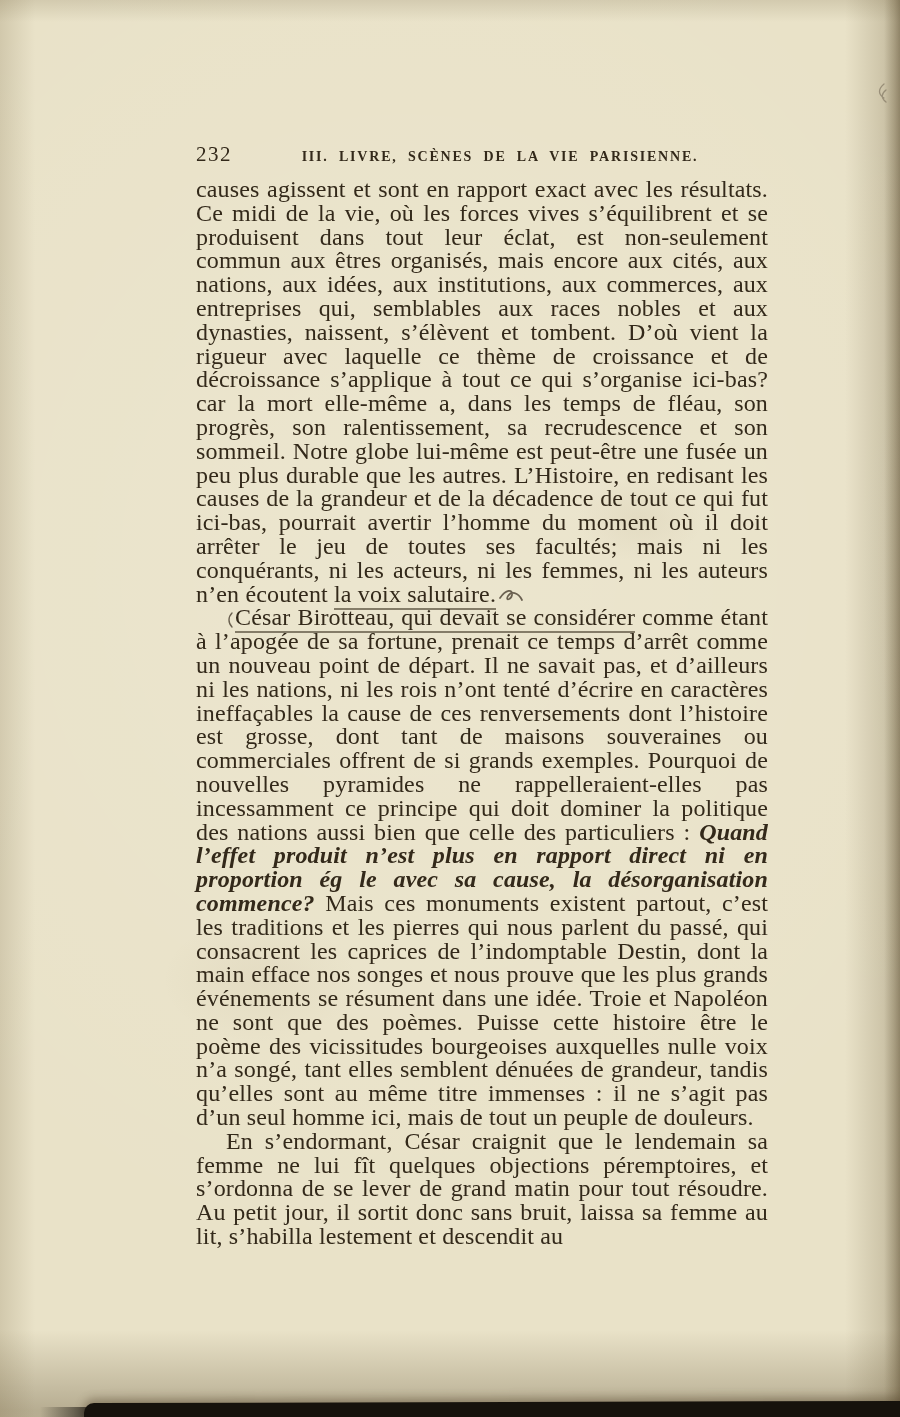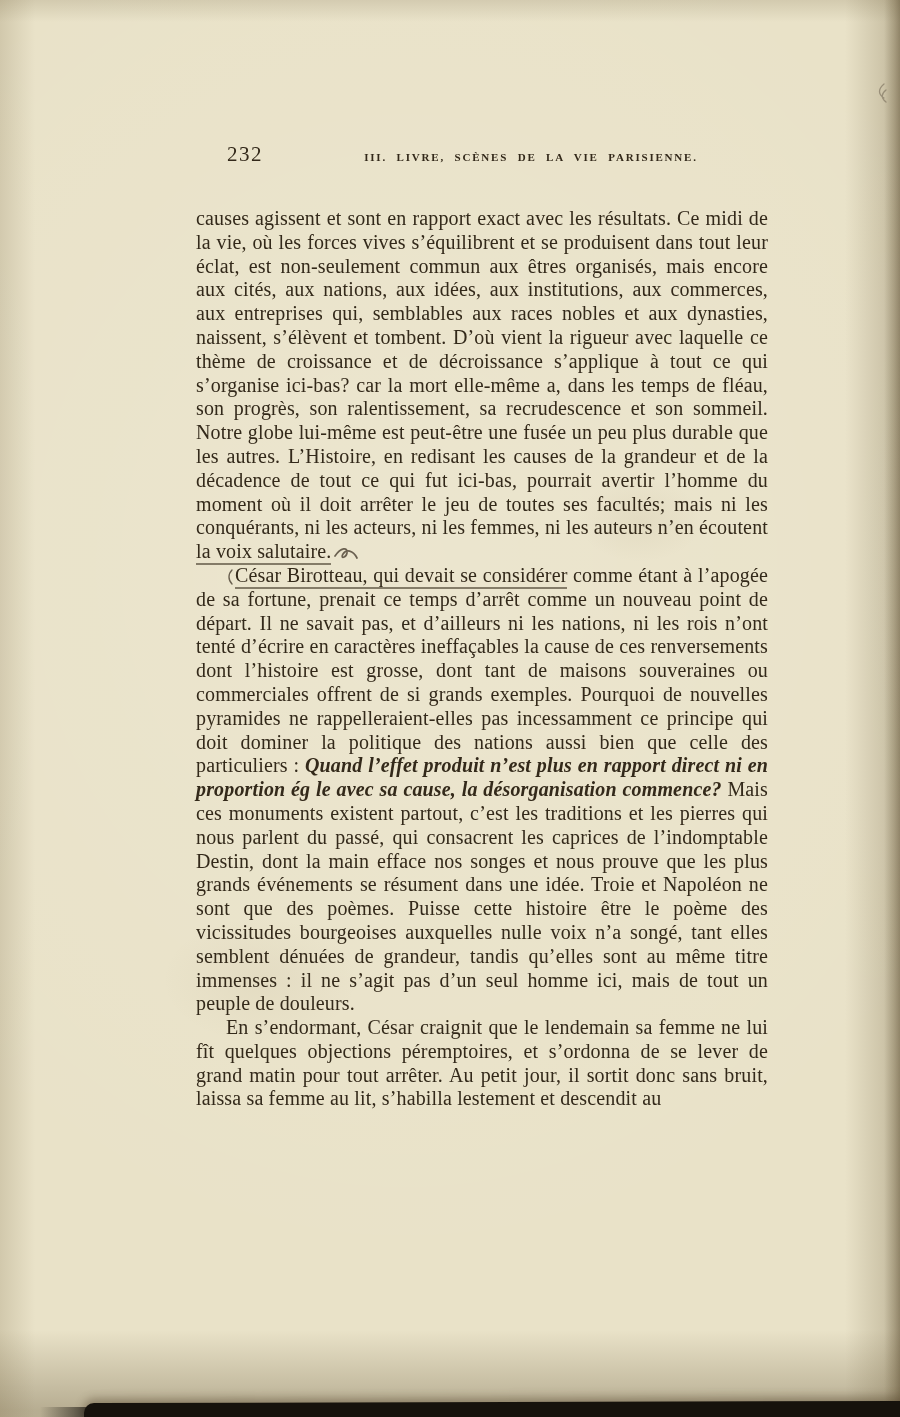--- a/index.html
+++ b/index.html
@@ -17,42 +17,40 @@
       radial-gradient(ellipse 120% 85% at 45% 40%, rgba(255,255,255,0.12), rgba(255,255,255,0) 60%),
       linear-gradient(to right, rgba(115,98,60,0.20) 0px, rgba(115,98,60,0) 35px, rgba(115,98,60,0) 845px, rgba(100,84,50,0.30) 900px),
       linear-gradient(to bottom, rgba(110,95,60,0.18) 0px, rgba(110,95,60,0) 22px, rgba(110,95,60,0) 1330px, rgba(90,75,45,0.35) 1410px),
       #e9e2c8;
   }
   .page-head {
     position: absolute;
     left: 196px; top: 142px; width: 572px;
     display: flex;
     align-items: baseline;
-    margin-left: 31px;
   }
   .page-number {
     font-size: 21px;
     letter-spacing: 1.5px;
   }
   .running-header {
     flex: 1;
     text-align: center;
-    font-size: 11px;
+    font-size: 14px;
     font-weight: bold;
     letter-spacing: 1.8px;
     word-spacing: 5px;
   }
   .text-block {
     position: absolute;
     left: 196px; top: 178px; width: 572px;
-    font-size: 20px;
+    font-size: 24px;
     line-height: 23.8px;
     text-align: justify;
     letter-spacing: 0.15px;
-    margin-top: 29px;
   }
   .text-block p { margin: 0; }
   .text-block p.indent { text-indent: 30px; }
   .pencil-underline {
     border-bottom: 2px solid rgba(98,88,70,0.75);
     padding-bottom: 1px;
   }
   .italic-quote { font-style: italic; font-weight: bold; }
   .squiggle-icon { vertical-align: middle; margin-left: 2px; }
   .tick-icon { vertical-align: middle; margin-right: 1px; }
@@ -93,21 +91,21 @@
   <div class="text-block">
 
     <p><span>causes agissent et sont en rapport exact avec les résultats. Ce midi de la vie, où les forces vives s’équilibrent et se produisent dans tout leur éclat, est non-seulement commun aux êtres organisés, mais encore aux cités, aux nations, aux idées, aux institutions, aux commerces, aux entreprises qui, semblables aux races nobles et aux dynasties, naissent, s’élèvent et tombent. D’où vient la rigueur avec laquelle ce thème de croissance et de décroissance s’applique à tout ce qui s’organise ici-bas? car la mort elle-même a, dans les temps de fléau, son progrès, son ralentissement, sa recrudescence et son sommeil. Notre globe lui-même est peut-être une fusée un peu plus durable que les autres. L’Histoire, en redisant les causes de la grandeur et de la décadence de tout ce qui fut ici-bas, pourrait avertir l’homme du moment où il doit arrêter le jeu de toutes ses facultés; mais ni les conquérants, ni les acteurs, ni les femmes, ni les auteurs n’en écoutent </span><span class="pencil-underline">la voix salutaire.</span><svg class="squiggle-icon" width="26" height="18" viewBox="0 0 26 18">
           <path d="M2 11 C 8 2, 15 2, 14 8 C 13 13, 7 14, 10 9 C 13 4, 20 5, 24 13" stroke="#6a6050" fill="none" stroke-width="1.7" stroke-linecap="round"></path>
         </svg></p>
 
     <p class="indent"><svg class="tick-icon" width="8" height="18" viewBox="0 0 8 18">
           <path d="M6 2 C 2 6, 2 12, 6 16" stroke="#6a6050" fill="none" stroke-width="1.4" stroke-linecap="round"></path>
         </svg><span class="pencil-underline">César Birotteau, qui devait se considérer</span><span> comme étant à l’apogée de sa fortune, prenait ce temps d’arrêt comme un nouveau point de départ. Il ne savait pas, et d’ailleurs ni les nations, ni les rois n’ont tenté d’écrire en caractères ineffaçables la cause de ces renversements dont l’histoire est grosse, dont tant de maisons souveraines ou commerciales offrent de si grands exemples. Pourquoi de nouvelles pyramides ne rappelleraient-elles pas incessamment ce principe qui doit dominer la politique des nations aussi bien que celle des particuliers : </span><em class="italic-quote">Quand l’effet produit n’est plus en rapport direct ni en proportion ég le avec sa cause, la désorganisation commence?</em><span> Mais ces monuments existent partout, c’est les traditions et les pierres qui nous parlent du passé, qui consacrent les caprices de l’indomptable Destin, dont la main efface nos songes et nous prouve que les plus grands événements se résument dans une idée. Troie et Napoléon ne sont que des poèmes. Puisse cette histoire être le poème des vicissitudes bourgeoises auxquelles nulle voix n’a songé, tant elles semblent dénuées de grandeur, tandis qu’elles sont au même titre immenses : il ne s’agit pas d’un seul homme ici, mais de tout un peuple de douleurs.</span></p>
 
-    <p class="indent"><span>En s’endormant, César craignit que le lendemain sa femme ne lui fît quelques objections péremptoires, et s’ordonna de se lever de grand matin pour tout arrêter. Au petit jour, il sortit donc sans bruit, laissa sa femme au lit, s’habilla lestement et descendit au</span></p>
+    <p class="indent"><span>En s’endormant, César craignit que le lendemain sa femme ne lui fît quelques objections péremptoires, et s’ordonna de se lever de grand matin pour tout résoudre. Au petit jour, il sortit donc sans bruit, laissa sa femme au lit, s’habilla lestement et descendit au</span></p>
 
   </div>
 
   <svg class="margin-mark" width="14" height="26" viewBox="0 0 14 26">
       <path d="M10 2 C 4 7, 4 12, 10 16 M12 8 C 7 12, 7 16, 12 20" stroke="#6f6452" fill="none" stroke-width="1.3" stroke-linecap="round"></path>
     </svg>
 
   <div class="right-edge-shadow"></div>
   <div class="bottom-strip"></div>
   <div class="bottom-strip-fade"></div>

